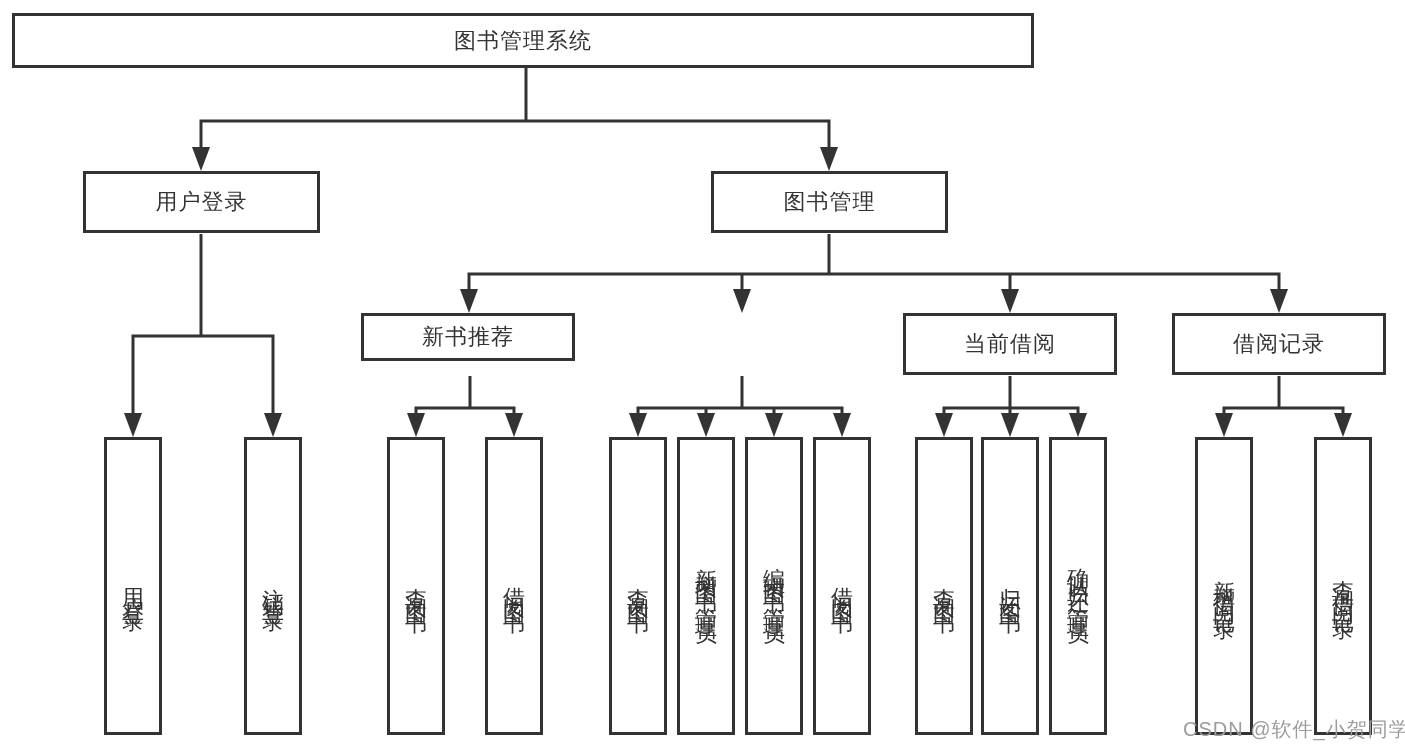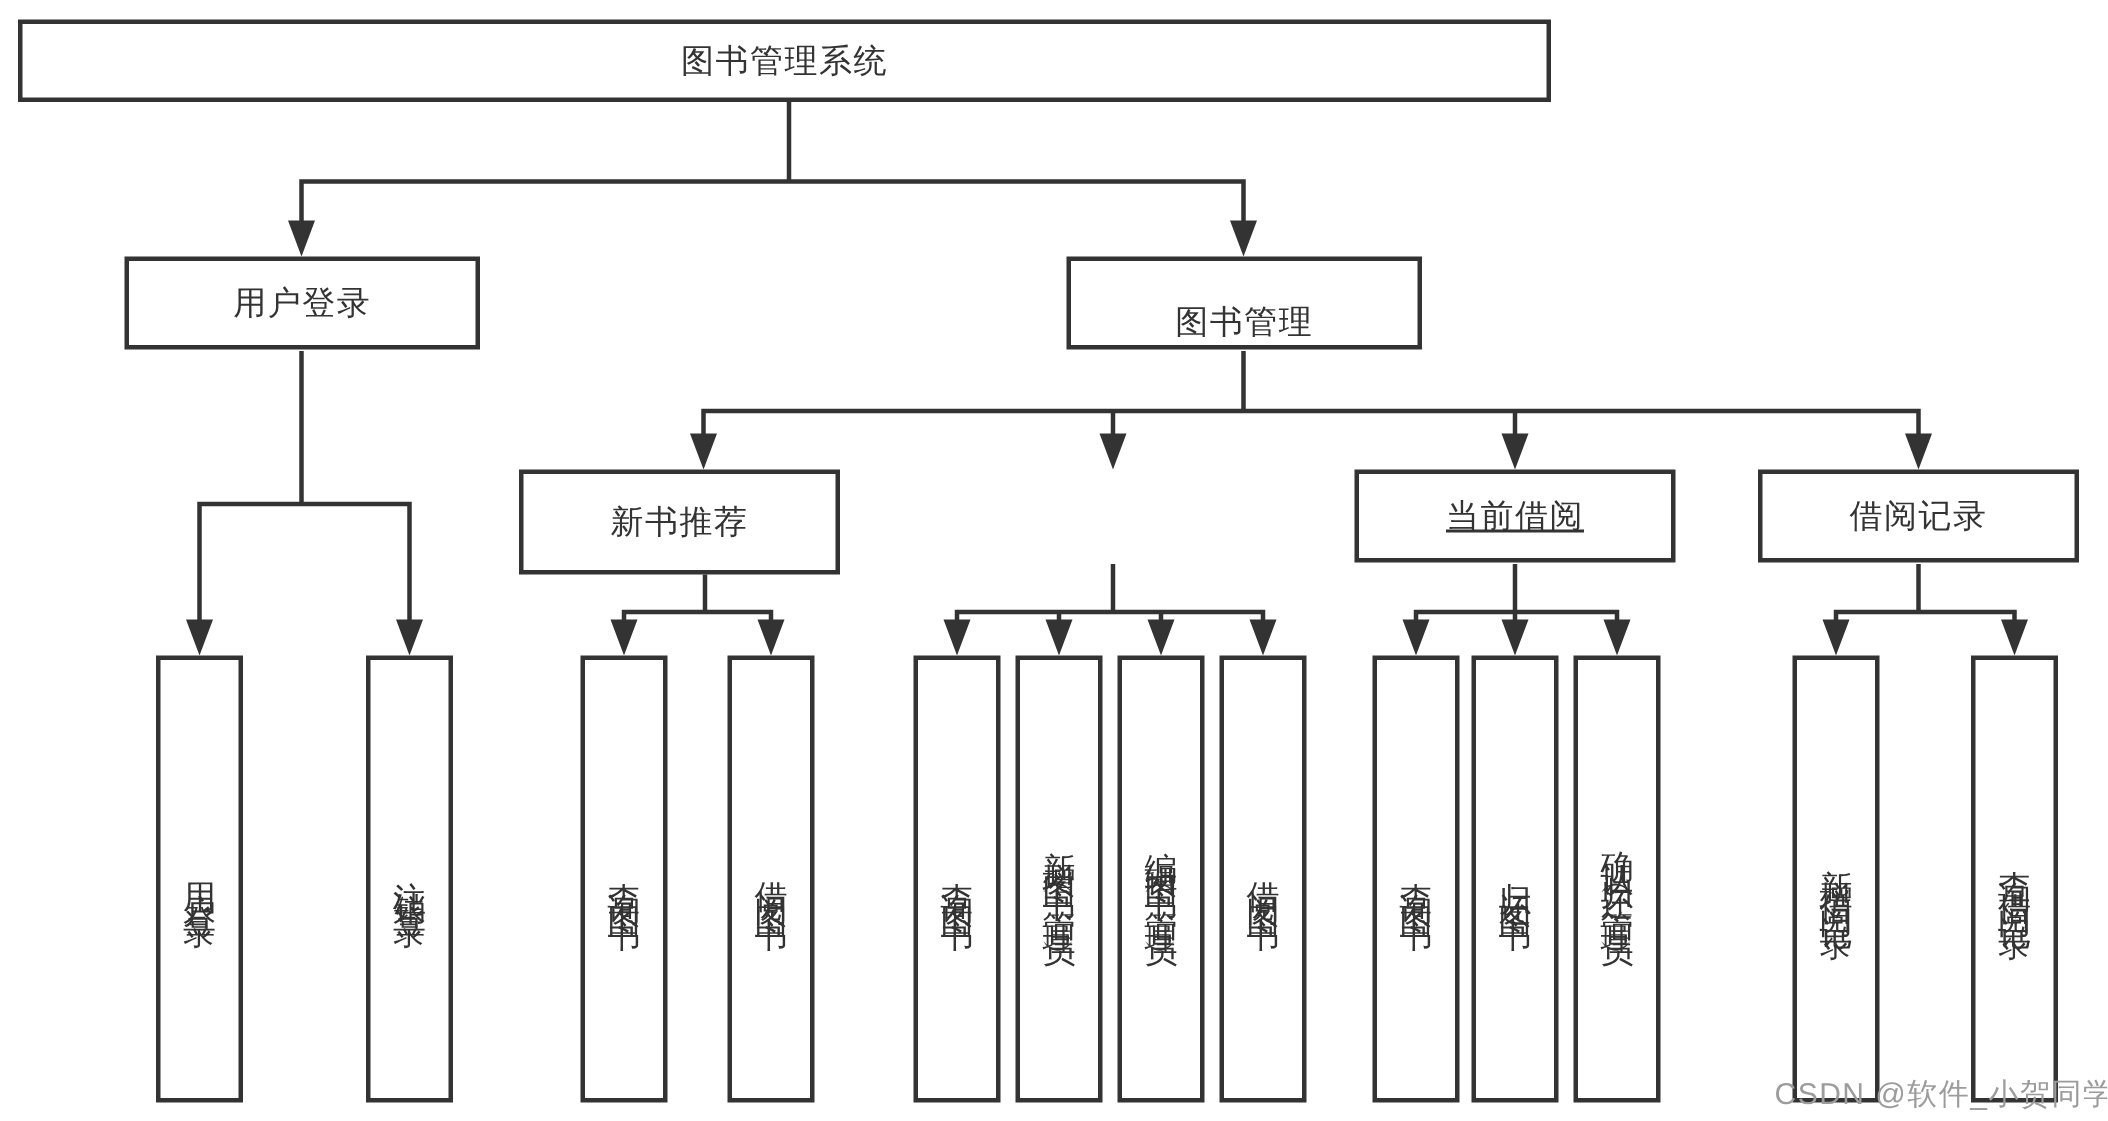--- a/index.html
+++ b/index.html
@@ -85,28 +85,28 @@
     </g>
   </svg>
 
   <div class="node" style="left:12px;top:13px;width:1022px;height:55px;">
     <span>图书管理系统</span>
   </div>
 
   <div class="node" style="left:83px;top:171px;width:237px;height:62px;">
     <span>用户登录</span>
   </div>
-  <div class="node" style="left:711px;top:171px;width:237px;height:62px;align-items:flex-end;">
+  <div class="node" style="left:711px;top:171px;width:237px;height:62px;">
     <span>图书管理</span>
   </div>
 
-  <div class="node" style="left:346px;top:313px;width:214px;height:70px;">
+  <div class="node" style="left:361px;top:313px;width:214px;height:48px;">
     <span>新书推荐</span>
   </div>
-  <div class="node" style="left:903px;top:313px;width:214px;height:62px;text-decoration:underline;">
+  <div class="node" style="left:903px;top:313px;width:214px;height:62px;">
     <span>当前借阅</span>
   </div>
   <div class="node" style="left:1172px;top:313px;width:214px;height:62px;">
     <span>借阅记录</span>
   </div>
 
   <div class="node vnode" style="left:104px;">
     <span class="vtext">用户登录</span>
   </div>
   <div class="node vnode" style="left:244px;">

